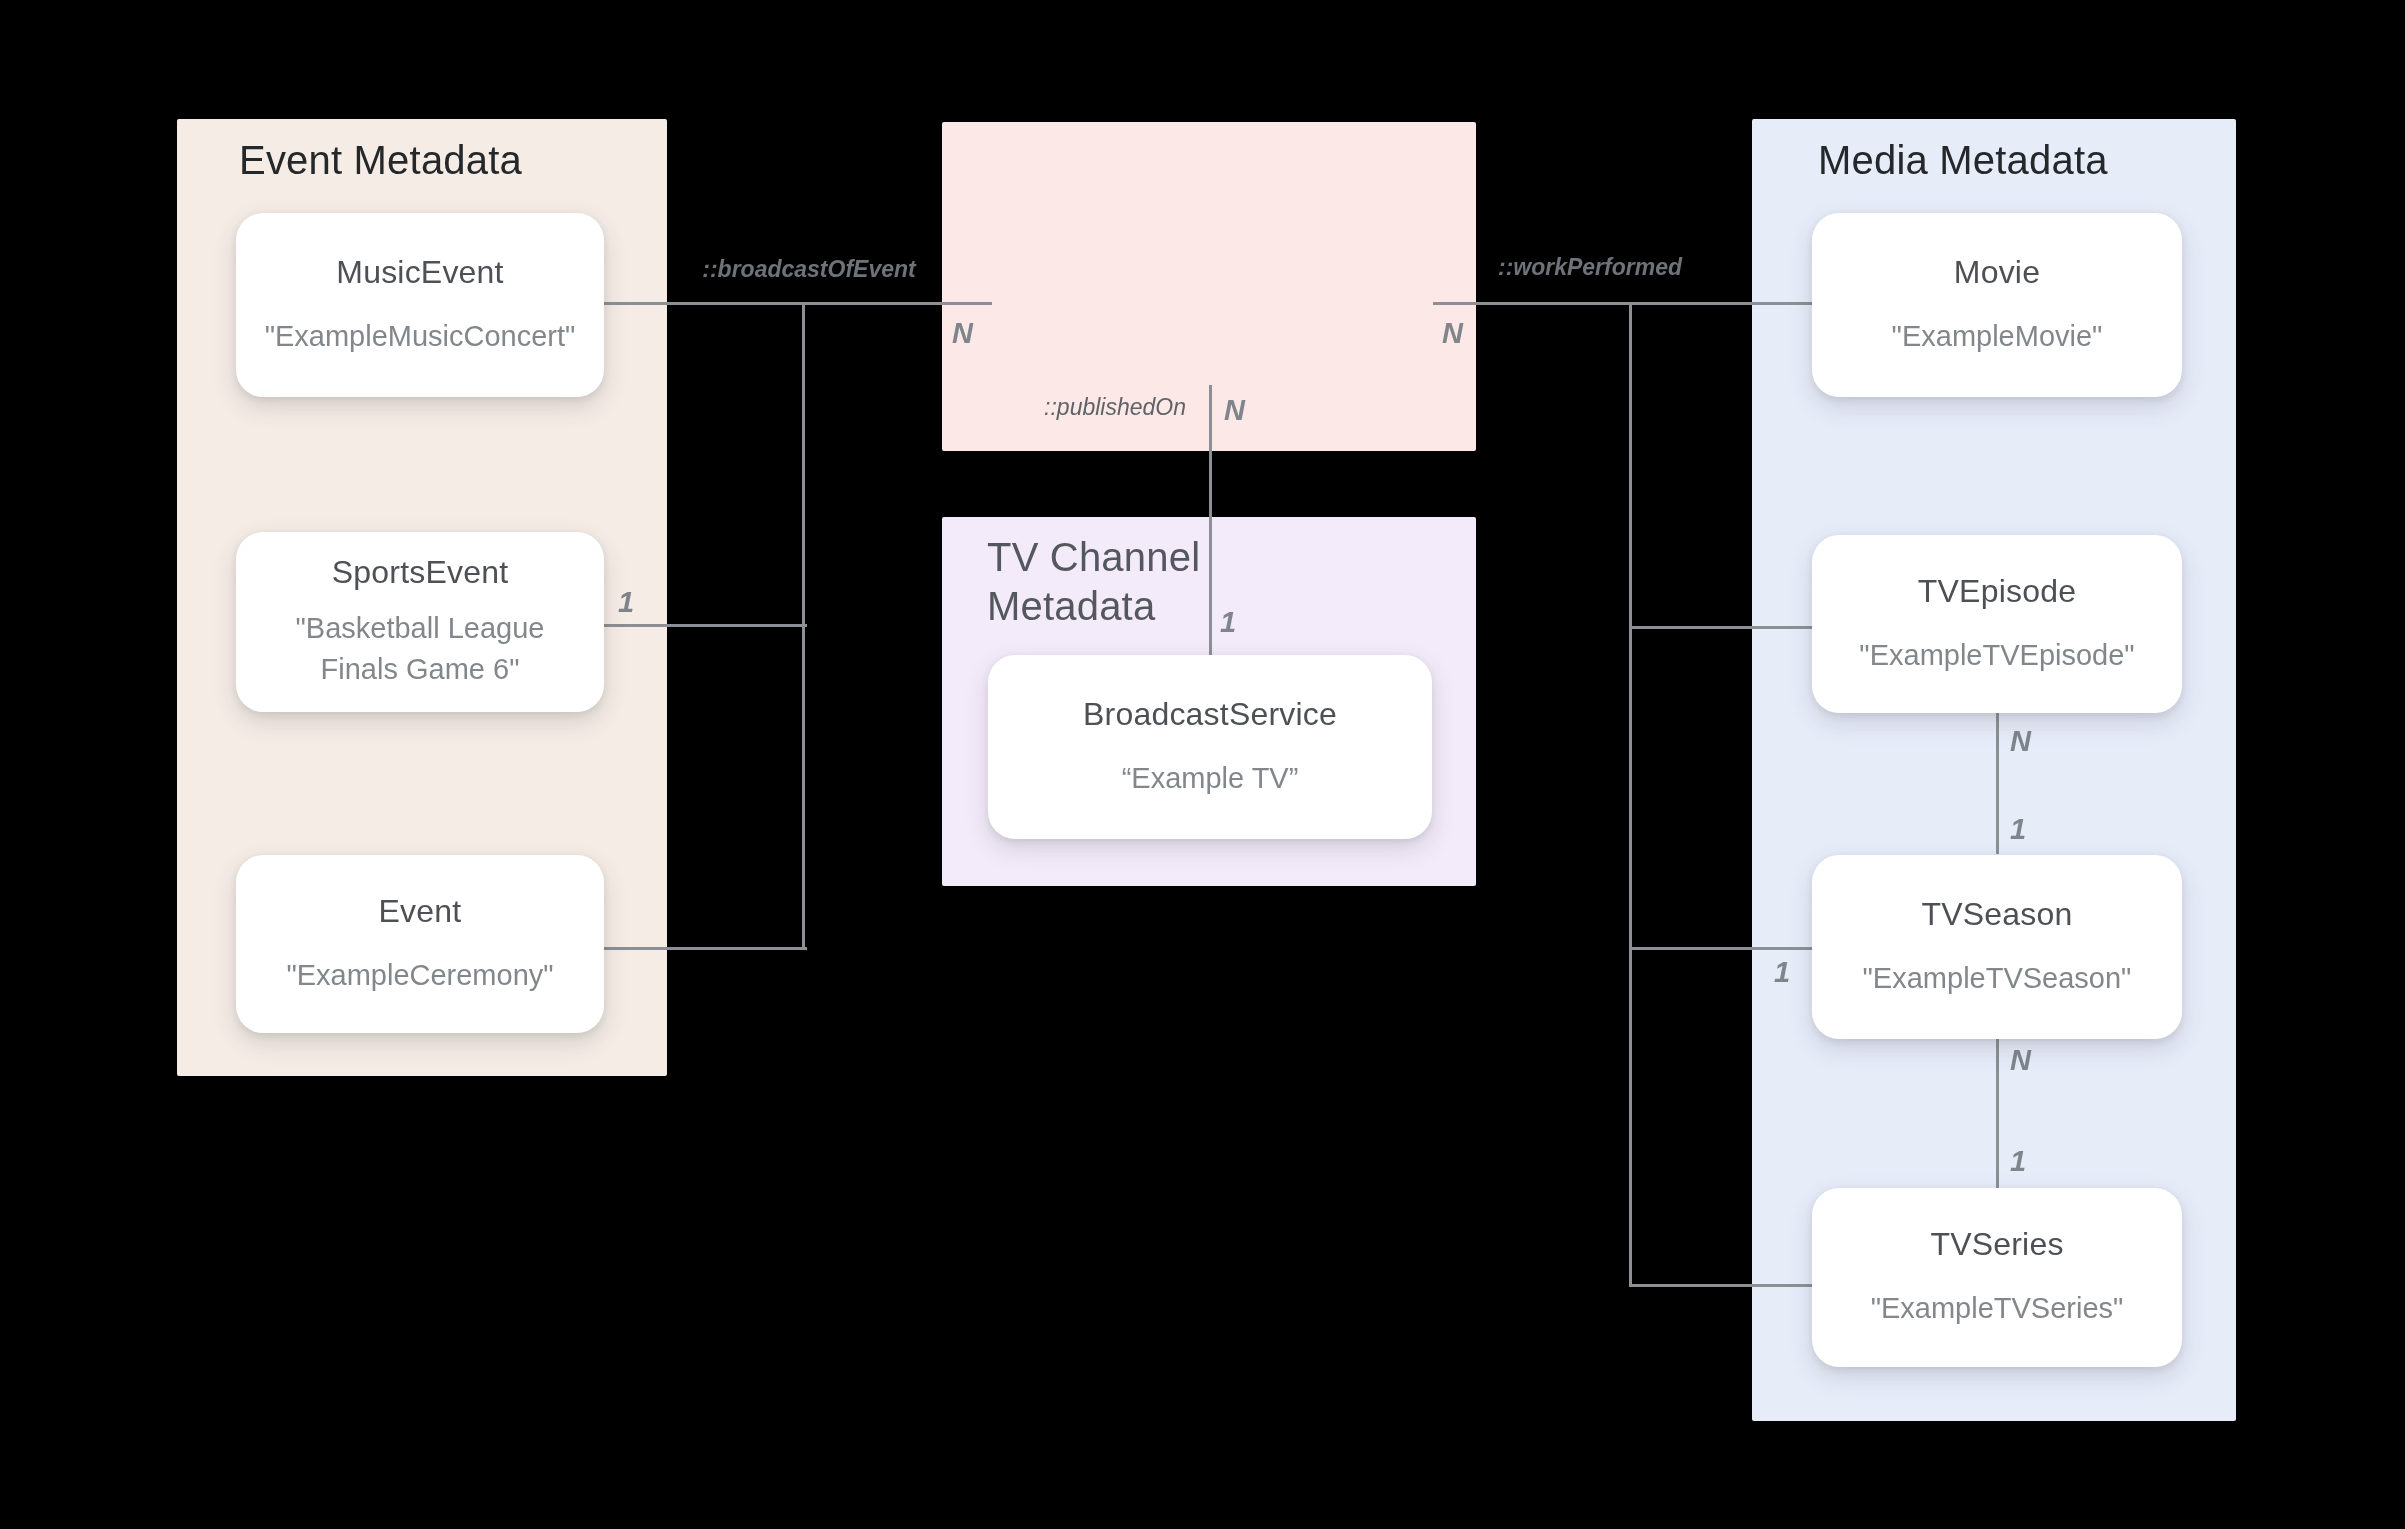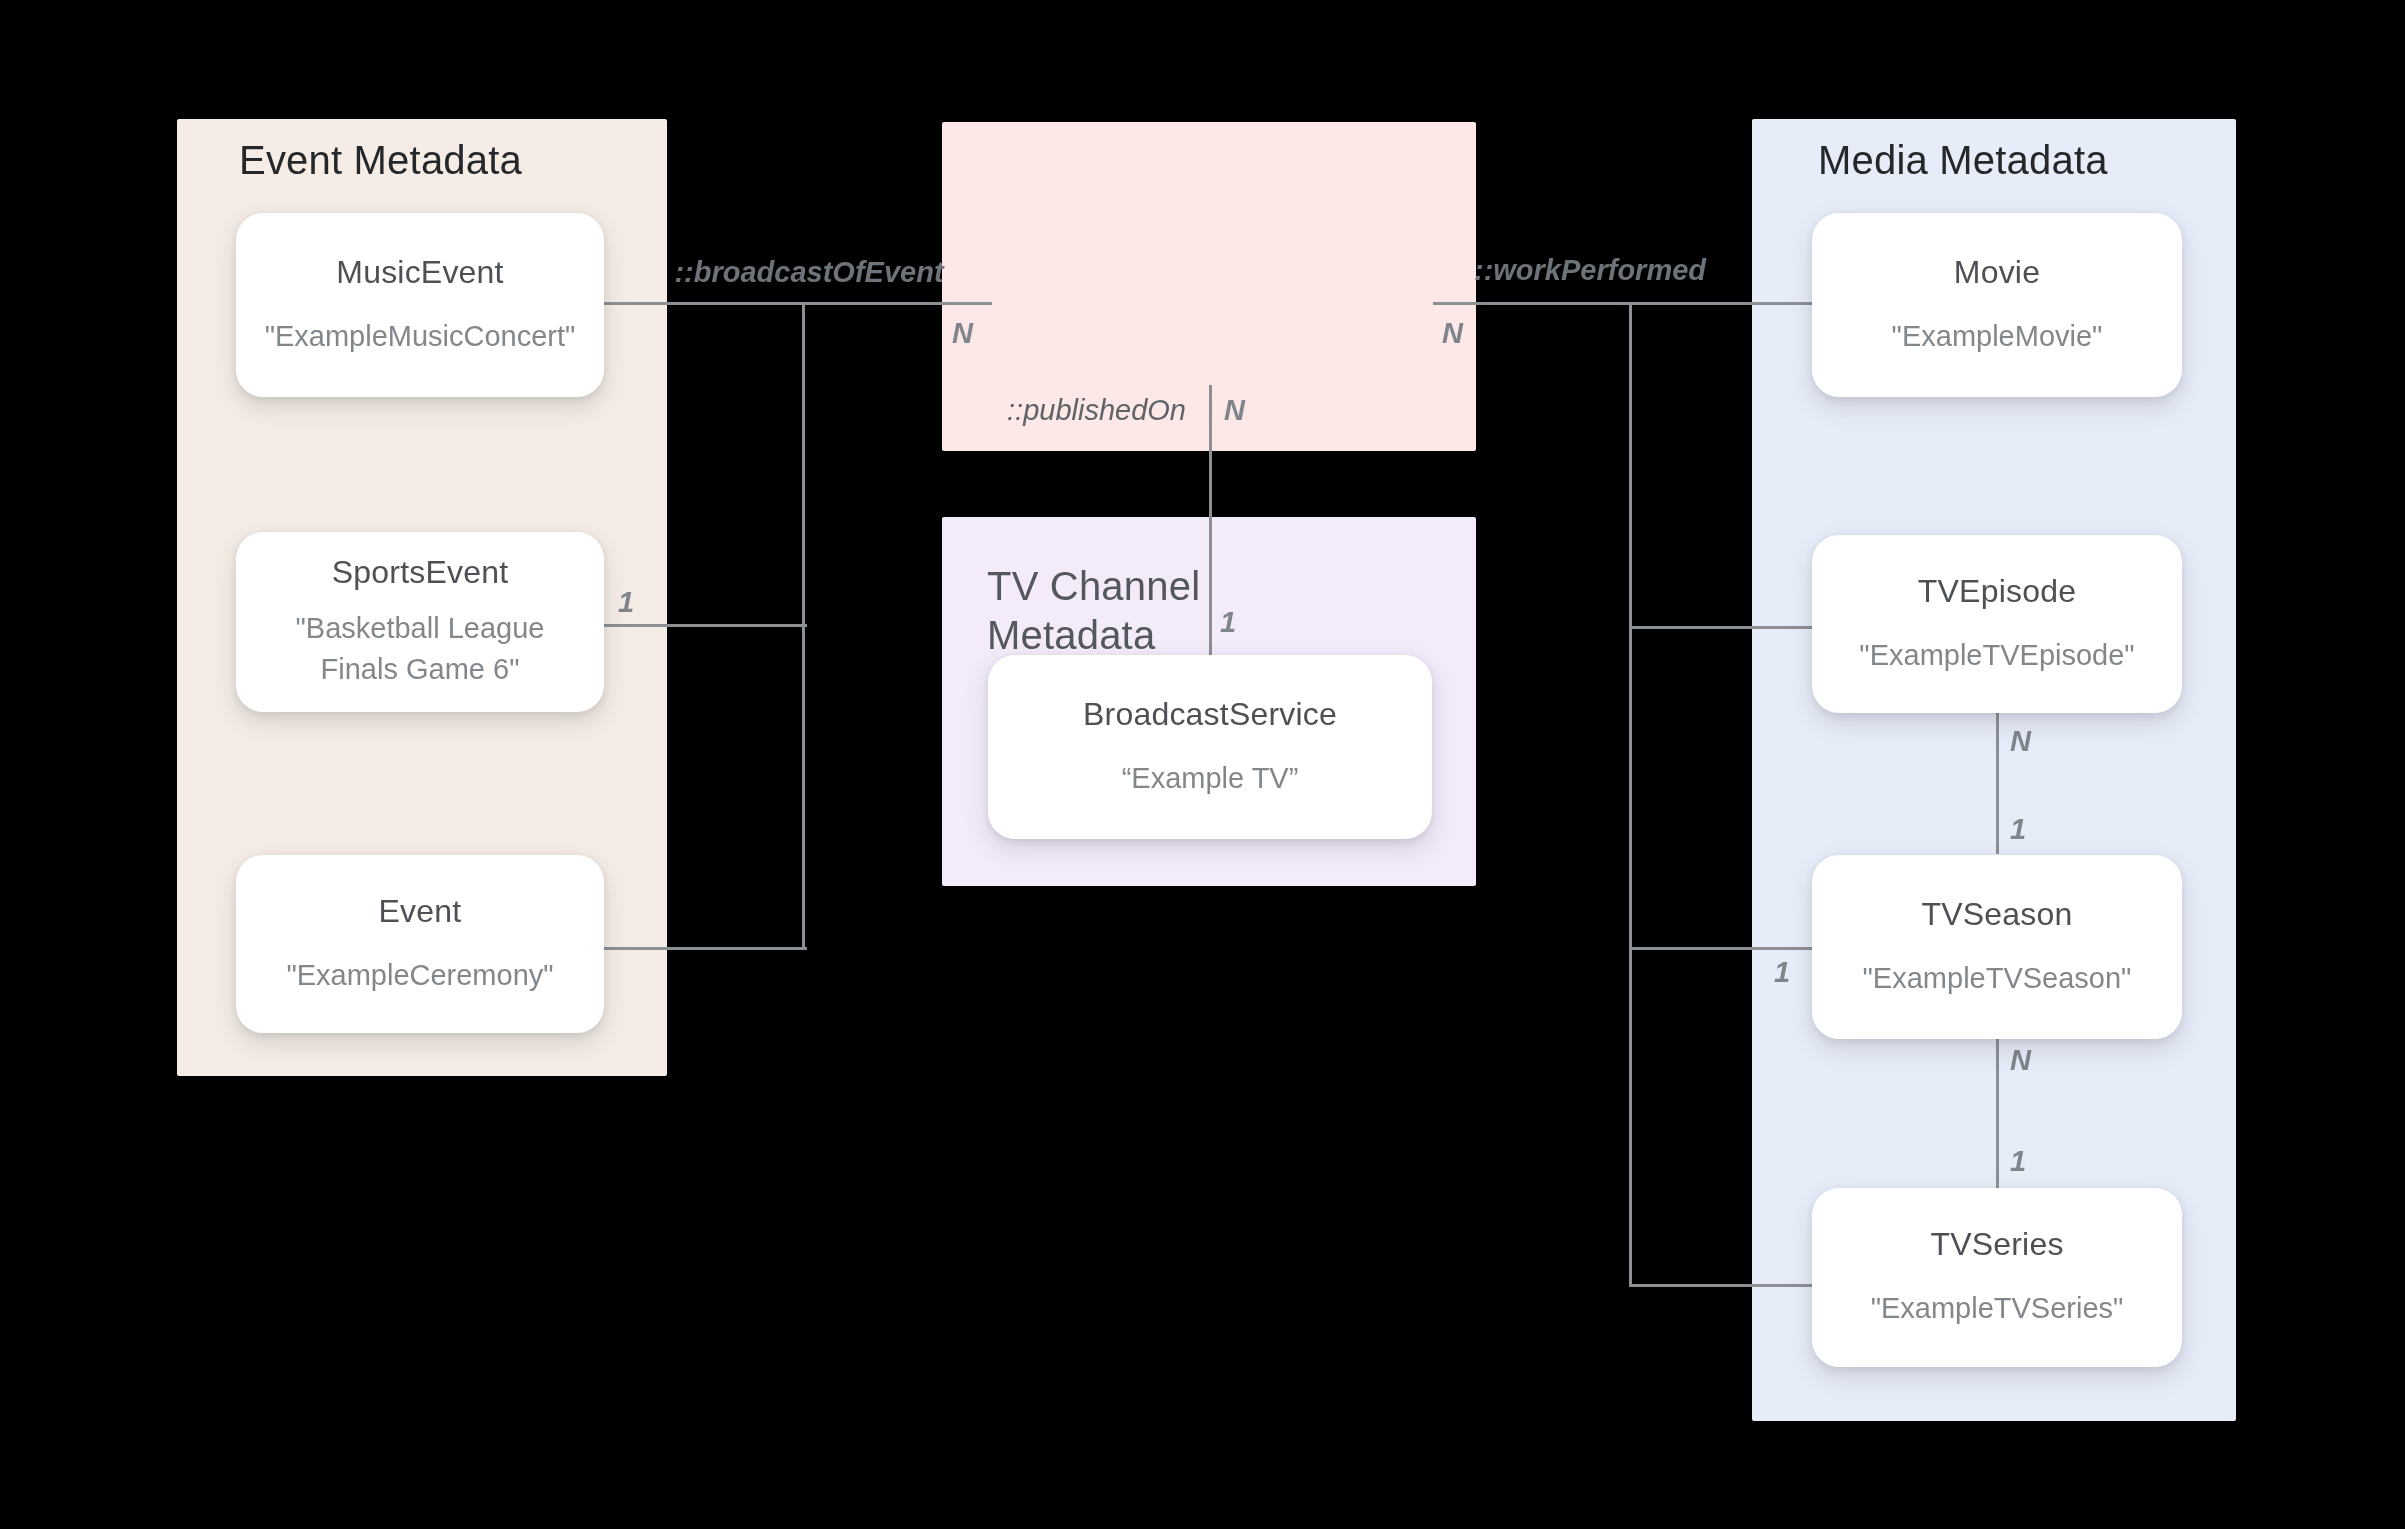--- a/index.html
+++ b/index.html
@@ -43,21 +43,21 @@
   .card .node-subtitle{
     font-size:29px;
     color:#82878c;
     line-height:1.4;
   }
   .edge{position:absolute;background:#8c9095;}
   .edge.h{height:2.9px;}
   .edge.v{width:2.9px;}
   .rel-label{
     position:absolute;
-    font-size:29px;
+    font-size:23px;
     font-style:italic;
     font-weight:700;
     color:#6d7378;
     white-space:nowrap;
   }
   .rel-label.on-pink{color:#5f6368;font-weight:500;}
   .card-label{
     position:absolute;
     font-size:29px;
     font-style:italic;
@@ -72,21 +72,21 @@
 <body>
 
 <div class="canvas">
 
   <div class="panel" style="left: 169px; top: 119px; width: 490px; height: 957px; background-color: rgb(244, 236, 229);"></div>
   <div class="panel" style="left: 934px; top: 122px; width: 534px; height: 329px; background-color: rgb(252, 232, 230);"></div>
   <div class="panel" style="left: 934px; top: 517px; width: 534px; height: 369px; background-color: rgb(243, 235, 250);"></div>
   <div class="panel" style="left: 1744px; top: 119px; width: 484px; height: 1302px; background-color: rgb(231, 236, 249);"></div>
 
   <div class="panel-title" style="left:231px;top:136px;">Event Metadata</div>
-  <div class="panel-title soft" style="left:979px;top:533px;width:229px;margin-top:29px;">TV Channel Metadata</div>
+  <div class="panel-title soft" style="left:979px;top:533px;width:229px;">TV Channel Metadata</div>
   <div class="panel-title" style="left:1810px;top:136px;">Media Metadata</div>
 
   <div class="edge h" style="left:596px;top:302px;width:388px;"></div>
   <div class="edge v" style="left:794px;top:302px;height:648px;"></div>
   <div class="edge h" style="left:596px;top:624px;width:203px;"></div>
   <div class="edge h" style="left:596px;top:947px;width:203px;"></div>
   <div class="edge v" style="left:1201px;top:385px;height:270px;"></div>
   <div class="edge h" style="left:1425px;top:302px;width:379px;"></div>
   <div class="edge v" style="left:1621px;top:302px;height:985px;"></div>
   <div class="edge h" style="left:1621px;top:626px;width:183px;"></div>

